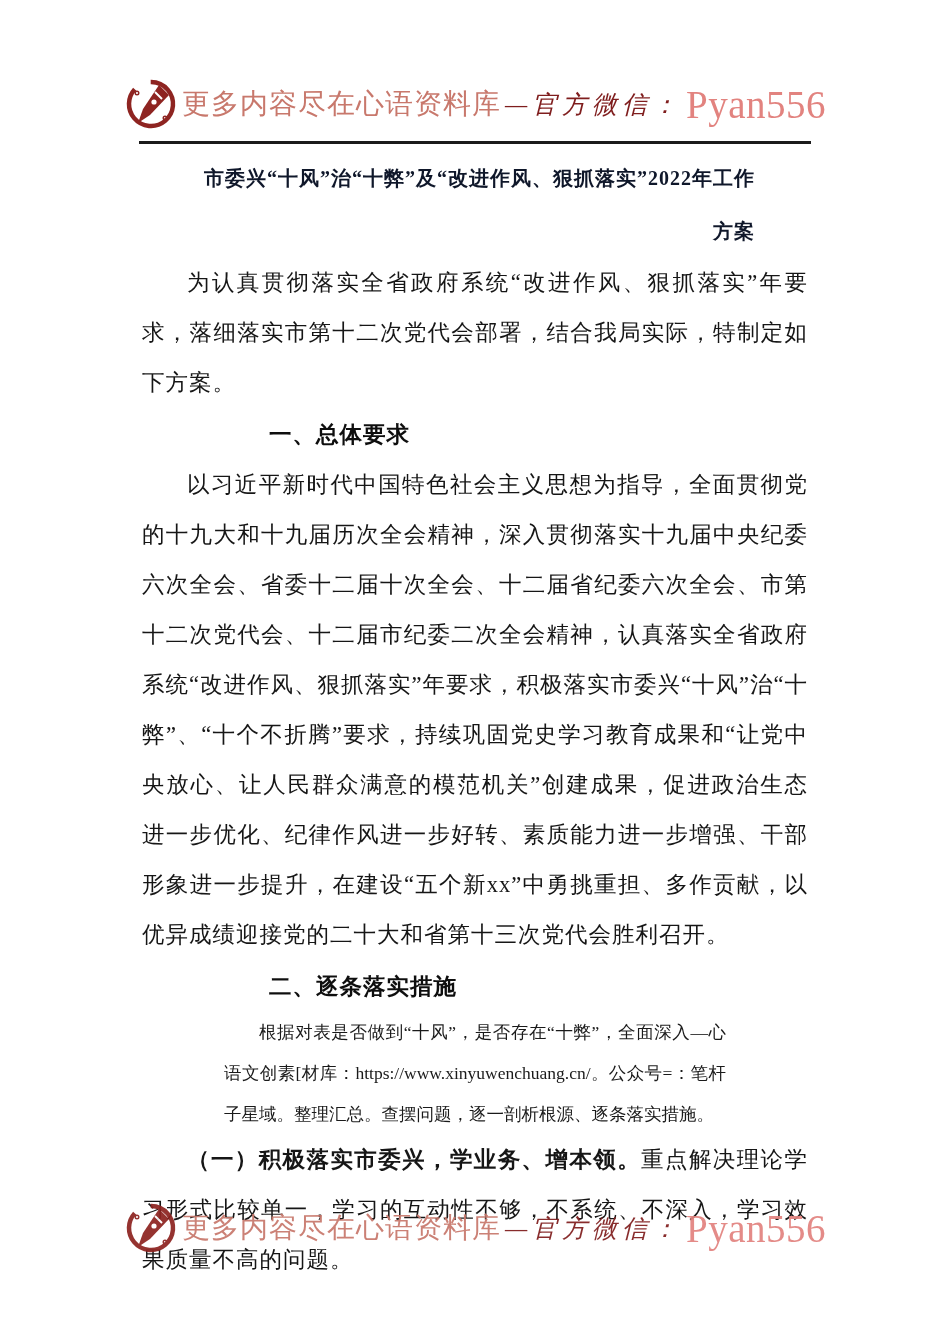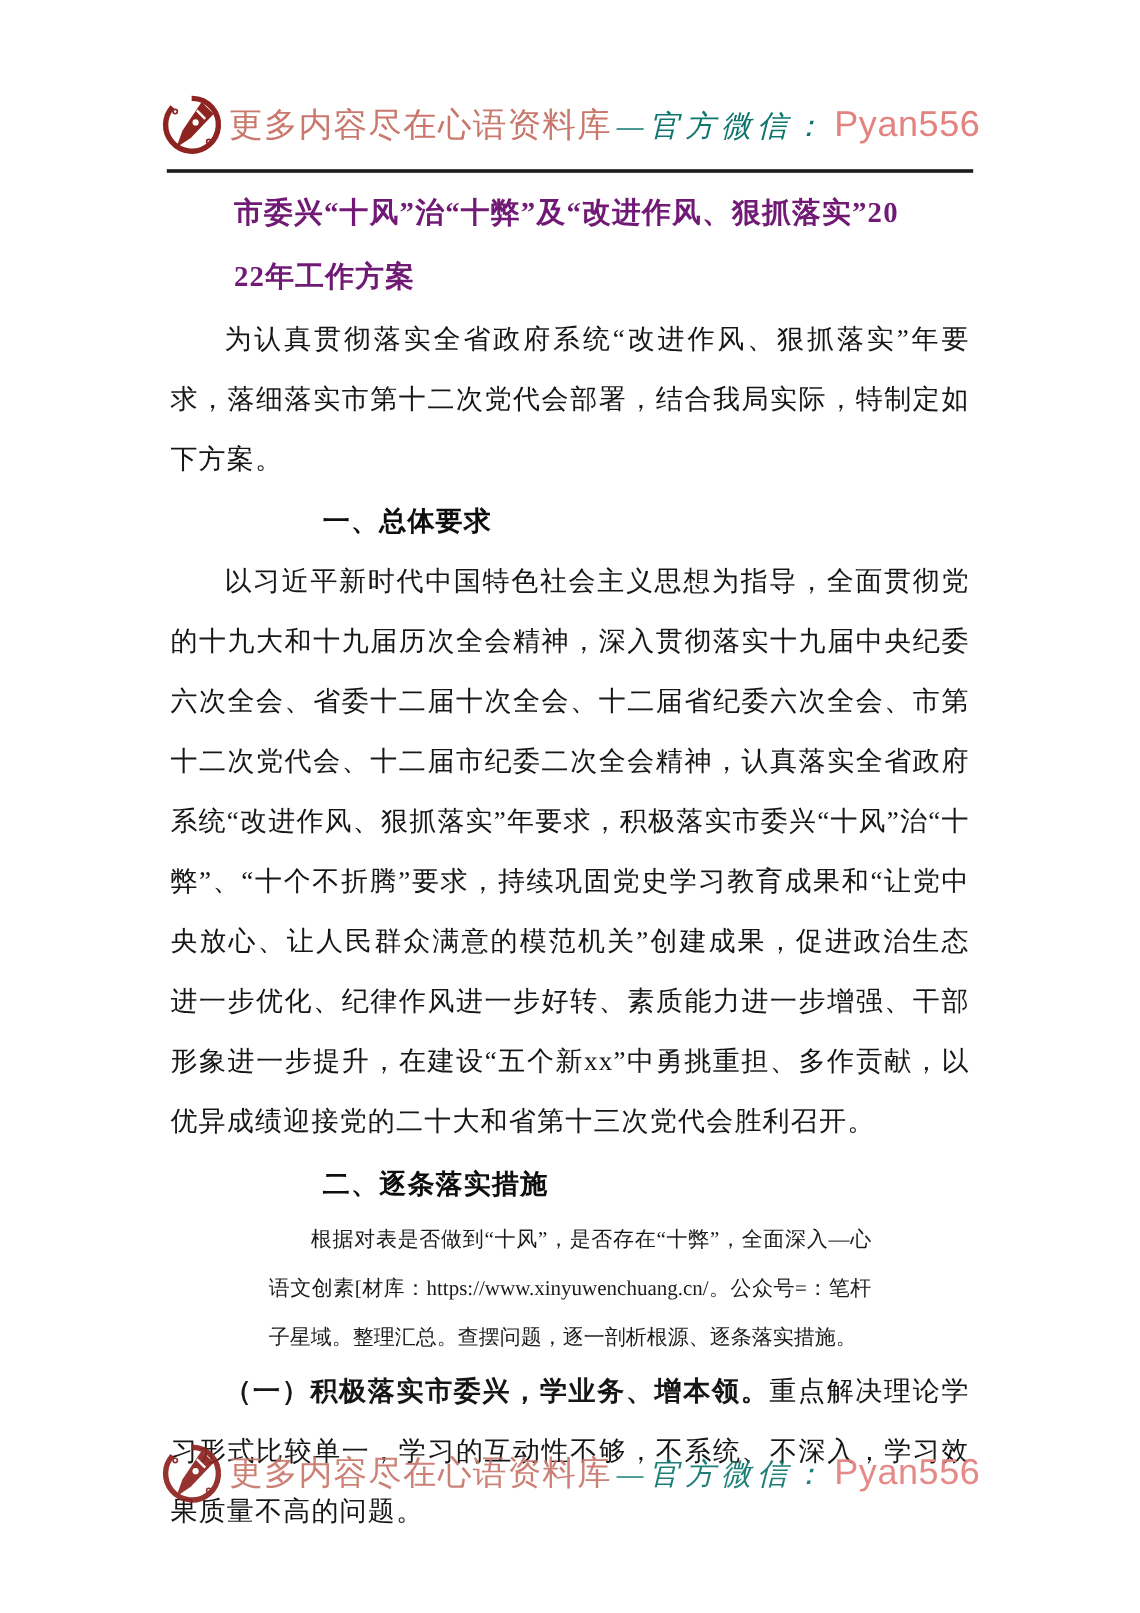--- a/index.html
+++ b/index.html
@@ -15,43 +15,43 @@
   
   .watermark {
     display:flex; align-items:center; justify-content:center;
     gap:4px; white-space:nowrap;
   }
   .watermark .logo { display:inline-flex; width:54px; height:56px; align-items:center; }
   .watermark .brand {
     color:#c8786c; font-size:28px; letter-spacing:1px;
   }
   .watermark .wlabel {
-    color:#0f766e; font-size:25px; font-style:italic; letter-spacing:5px;
+    color:#7f1d1d; font-size:25px; font-style:italic; letter-spacing:5px;
   }
   .watermark .wid {
-    color:#e2837f; font-size:30px;
-    font-family:Liberation Sans, sans-serif;
+    color:#e2837f; font-size:39px;
+    font-family:Liberation Serif, serif;
     letter-spacing:0.5px;
   }
   .header-mark { padding-top:76px; }
   .footer-mark {
     position:absolute; left:0; right:0; top:1200px;
     filter:blur(0.35px); opacity:0.93;
   }
   
   .divider {
     width:672px; height:3px; background:#1b1b1b;
     margin:9px auto 0 auto;
   }
   
   .doc-title {
     width:560px; margin:8px auto 0 auto;
-    font-size:24px; line-height:53px; font-weight:bold;
-    letter-spacing:1px; text-align:left; word-break:break-all;
-    color:#701a75;
+    font-size:20px; line-height:53px; font-weight:bold;
+    letter-spacing:1px; text-align:right; word-break:break-all;
+    color:#0f172a;
   }
   .body-para {
     margin:0 56px; font-size:22.5px; line-height:50px;
     letter-spacing:1px; text-align:justify; text-indent:45px;
     word-break:break-all; color:#161616;
   }
   .sec-heading {
     margin:2px 138px 0 138px; font-size:22.5px; line-height:50px;
     text-indent:45px; font-weight:bold; letter-spacing:1px;
     font-family:"Liberation Sans","DejaVu Sans",sans-serif;

